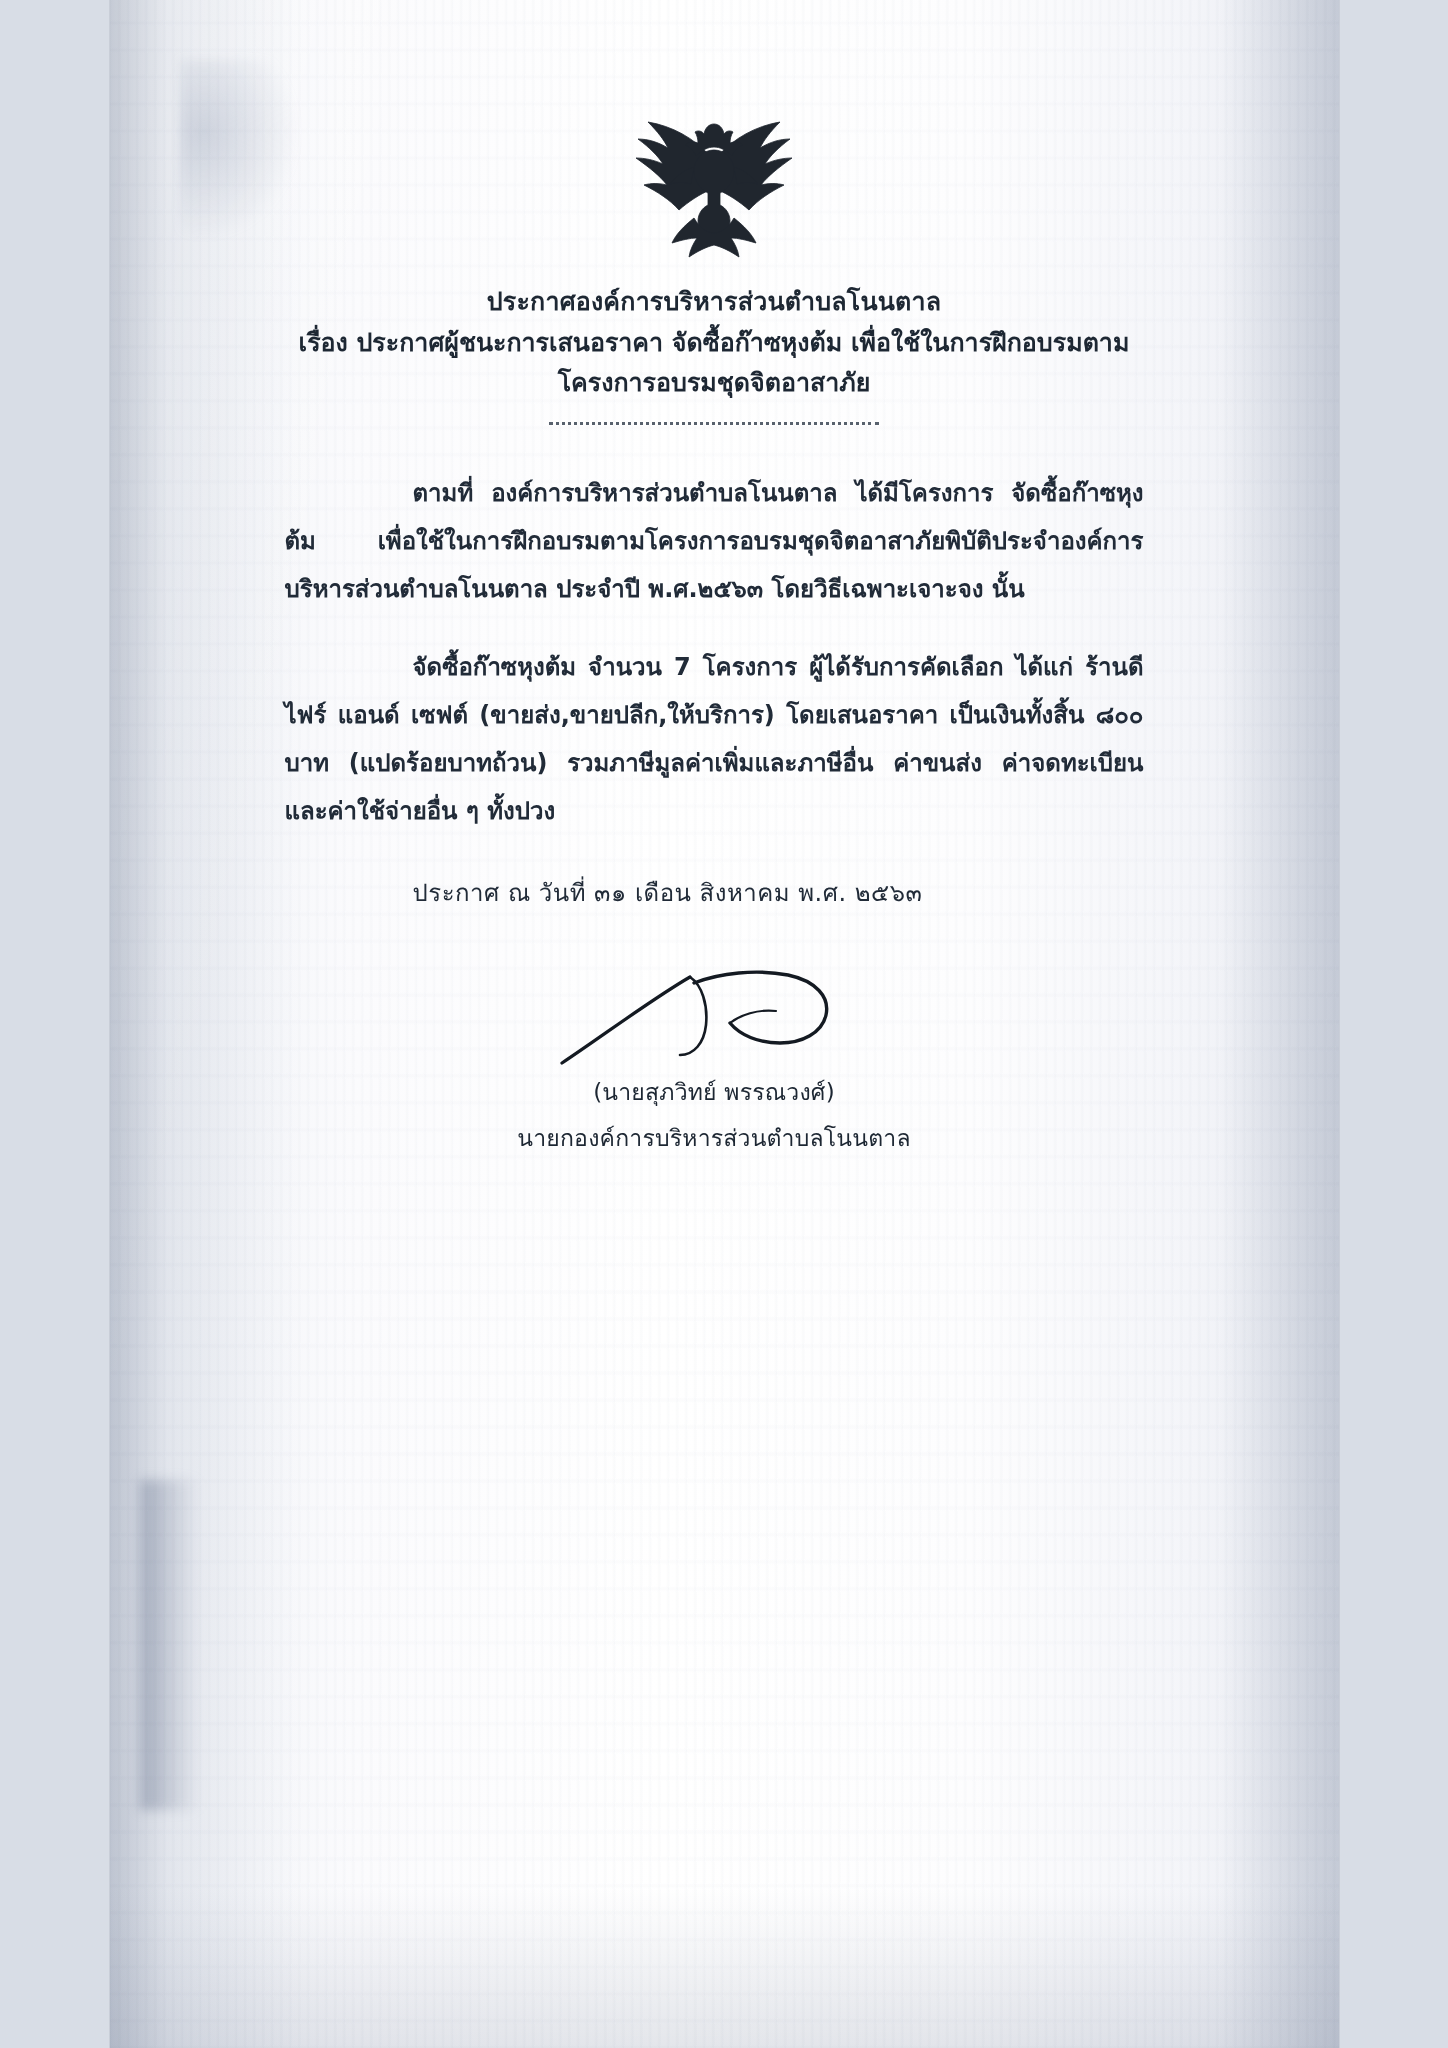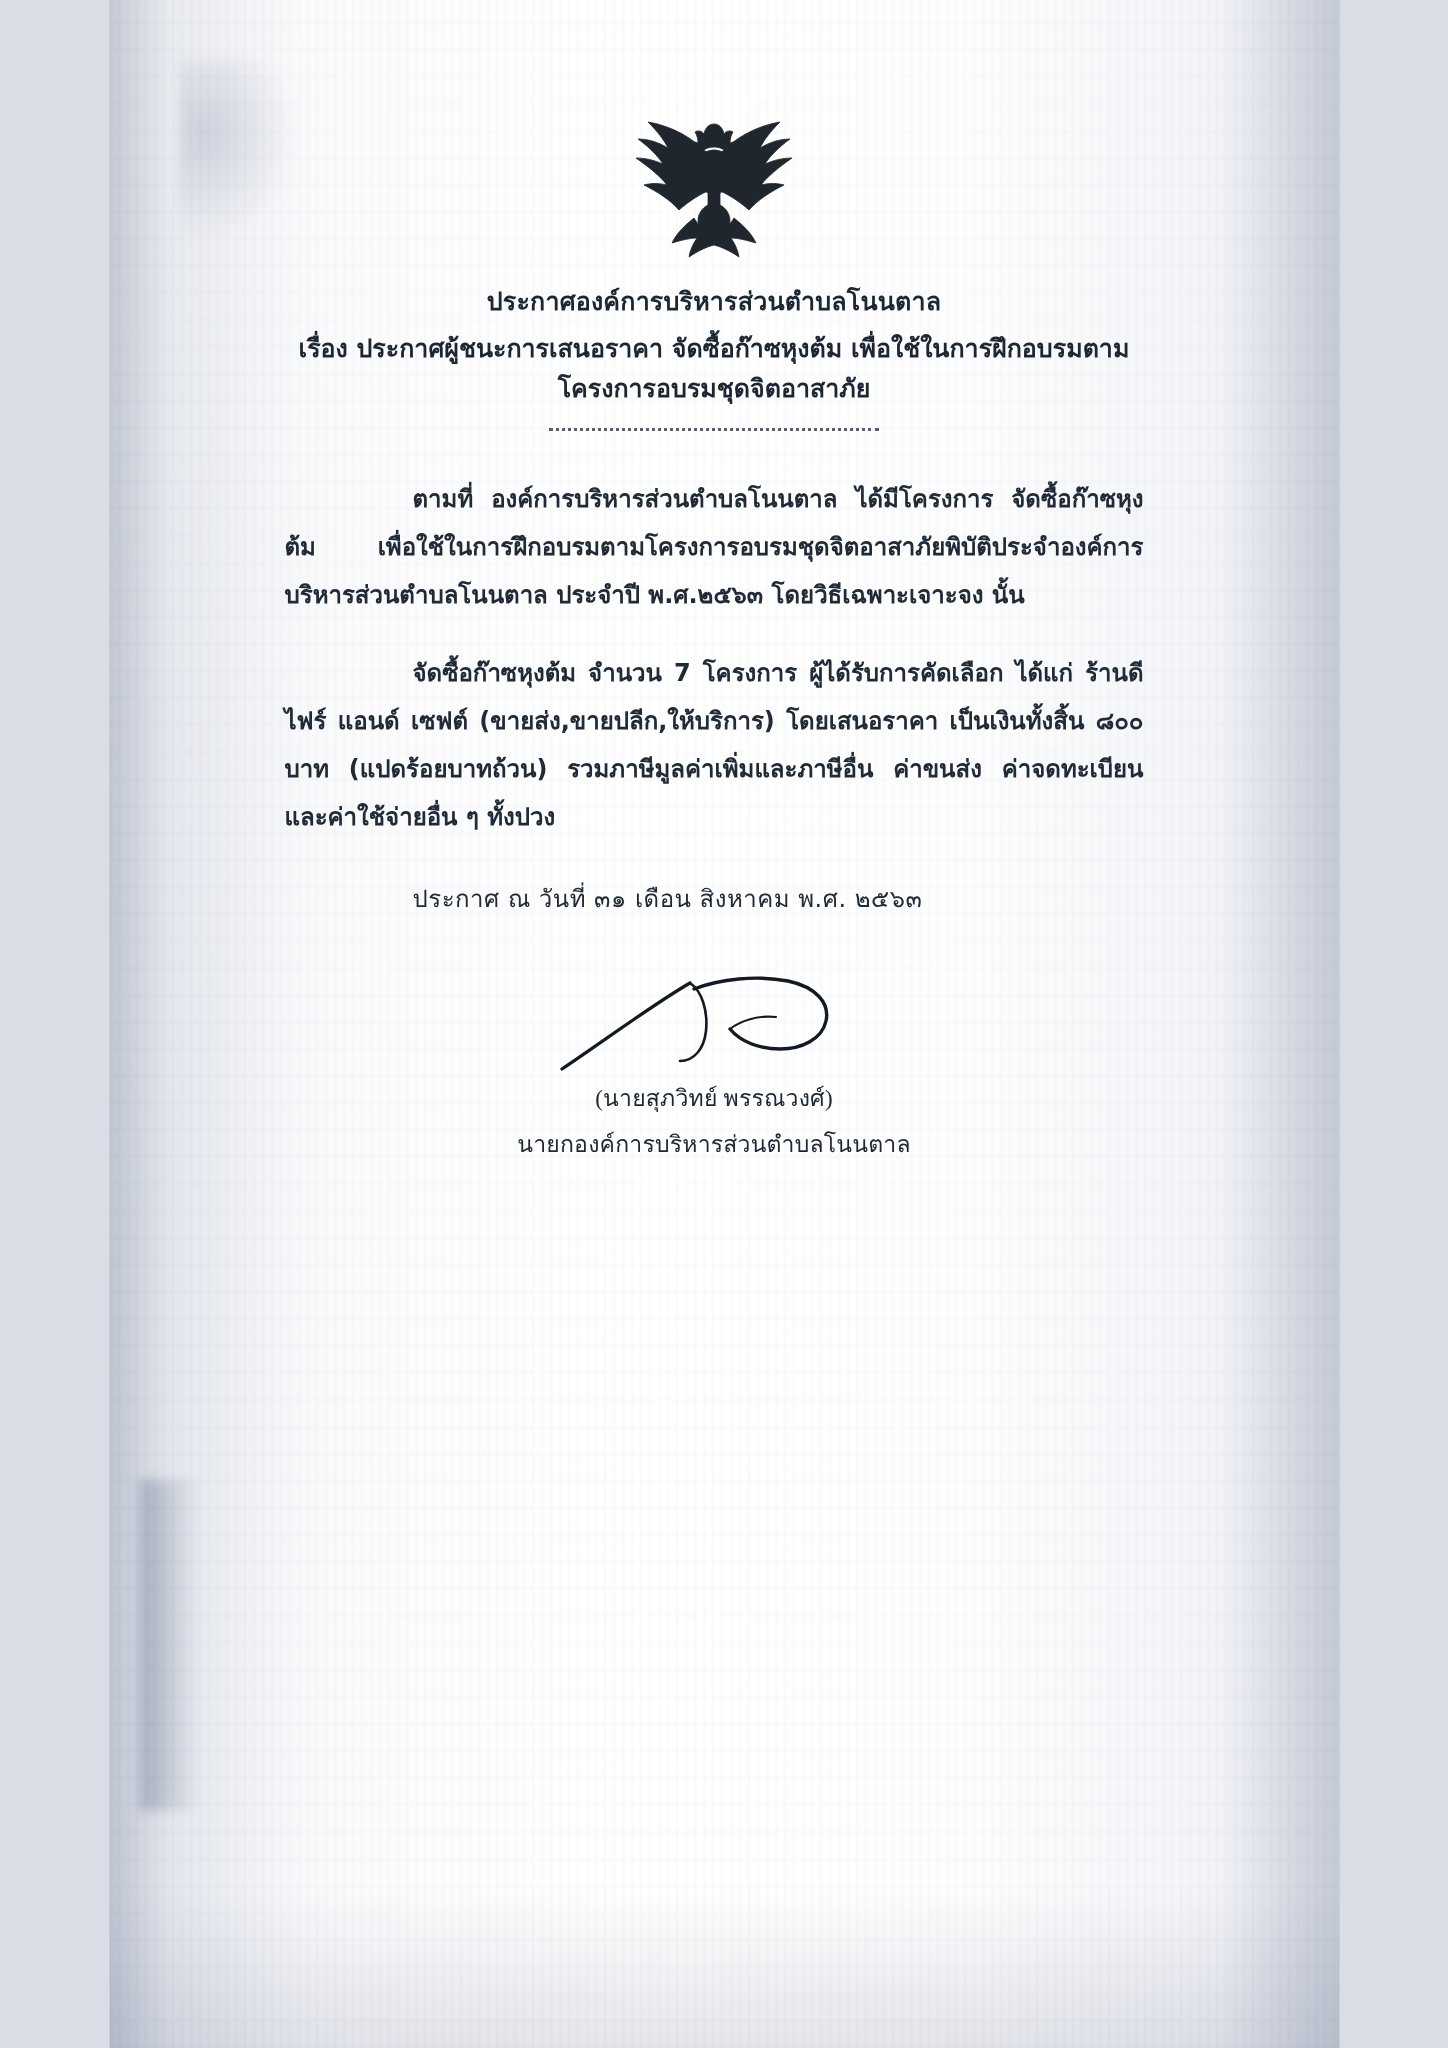--- a/index.html
+++ b/index.html
@@ -96,21 +96,21 @@
   .title-line1 {
     font-size: 25px;
     font-weight: 700;
     letter-spacing: .2px;
     line-height: 1.5;
   }
   .title-line2 {
     font-size: 25px;
     font-weight: 700;
     line-height: 1.62;
-    margin-top: 8px;
+    margin-top: 2px;
   }
   .title-line3 {
     font-size: 25px;
     font-weight: 700;
     line-height: 1.62;
   }
   .dotted-rule {
     margin: 16px auto 0;
     width: 330px;
     height: 2px;
@@ -141,21 +141,20 @@
     text-indent: 128px;
     letter-spacing: .5px;
   }
 
   
   .sign-area {
     margin-top: 46px;
     display: flex;
     flex-direction: column;
     align-items: center;
-    font-family: Liberation Serif, serif;
   }
   .signature-svg {
     width: 330px;
     height: 115px;
     margin-right: 10px;
   }
   .sign-name {
     font-size: 23px;
     color: #1d2733;
     margin-top: -4px;

